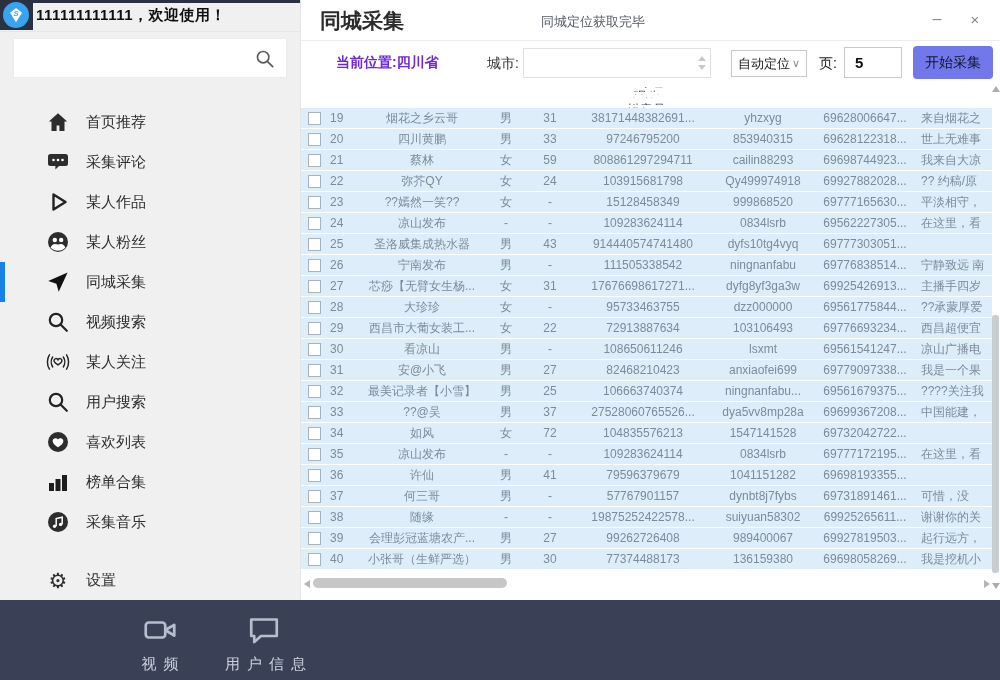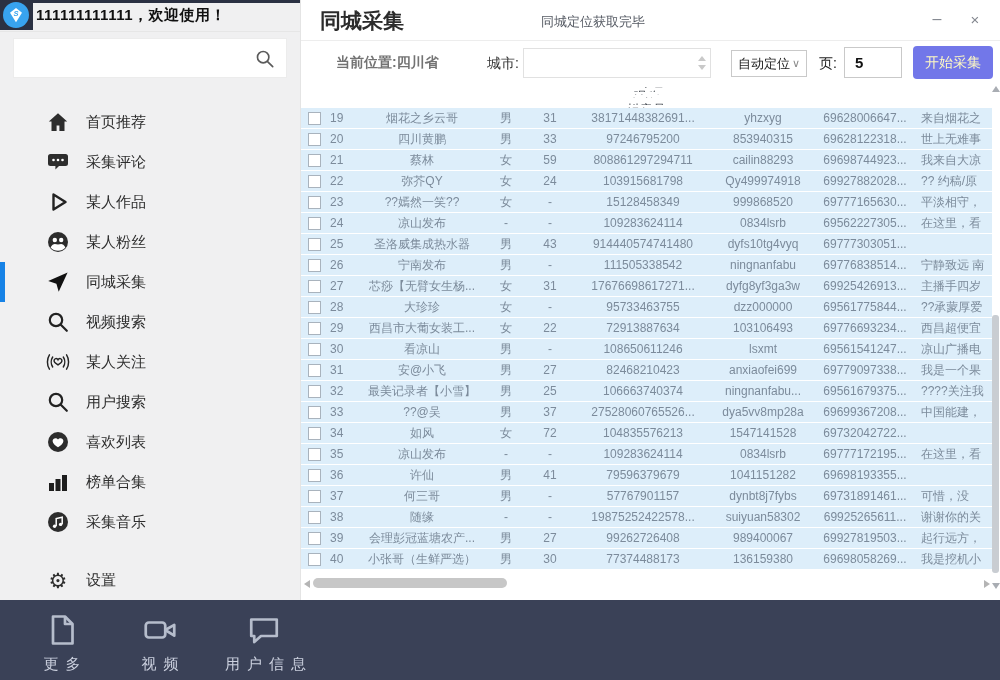--- a/index.html
+++ b/index.html
@@ -27,33 +27,33 @@
   
   .main{position:absolute;left:301px;top:0;width:699px;height:600px;background:#fff;}
   .main-header{position:absolute;left:0;top:0;width:100%;height:41px;border-bottom:1px solid #ededed;box-sizing:border-box;}
   .page-title{position:absolute;left:19px;top:7px;font-size:21px;font-weight:bold;color:#2b2b2b;}
   .status-text{position:absolute;left:240px;top:13px;font-size:13px;color:#555a63;}
   .win-btn{position:absolute;top:6px;width:26px;height:26px;display:flex;align-items:center;justify-content:center;color:#83878f;cursor:pointer;font-size:16px;}
   .win-min{right:50px;}
   .win-close{right:12px;font-size:15px;}
   
   .controls{position:absolute;left:0;top:41px;width:100%;height:44px;}
-  .loc-label{position:absolute;left:35px;top:13px;font-size:14px;font-weight:bold;color:#737373;}
+  .loc-label{position:absolute;left:35px;top:13px;font-size:14px;font-weight:bold;color:#6d28d9;}
   .city-label{position:absolute;left:186px;top:14px;font-size:14px;color:#333;}
   .city-input{position:absolute;left:222px;top:7px;width:188px;height:30px;background:#fff;border:1px solid #e1e1e1;box-sizing:border-box;}
   .city-input input{position:absolute;left:6px;top:2px;width:160px;height:24px;border:none;outline:none;font-size:13px;color:#333;background:transparent;}
   .spin{position:absolute;right:4px;width:0;height:0;border-left:4px solid transparent;border-right:4px solid transparent;}
   .spin-up{top:7px;border-bottom:5px solid #c9c9c9;}
   .spin-dn{bottom:7px;border-top:5px solid #c9c9c9;}
   .mode-select{position:absolute;left:430px;top:9px;width:76px;height:27px;border:1px solid #c9c9c9;box-sizing:border-box;display:flex;align-items:center;justify-content:space-between;padding:8px 6px;font-size:13px;color:#222;cursor:pointer;background:#fff;}
   .chev{font-size:11px;color:#8a8a8a;}
   .page-label{position:absolute;left:518px;top:14px;font-size:14px;color:#222;}
   .page-input{position:absolute;left:543px;top:6px;width:58px;height:31px;border:1px solid #c9c9c9;box-sizing:border-box;display:flex;align-items:center;background:#fff;}
   .page-input input{width:44px;border:none;outline:none;margin-left:8px;font-size:15px;font-weight:bold;color:#111;background:transparent;}
-  .start-btn{position:absolute;left:612px;top:5px;width:80px;height:33px;background:#7277e9;border:none;border-radius:4px;color:#fef9c3;font-size:14px;cursor:pointer;}
+  .start-btn{position:absolute;left:612px;top:5px;width:80px;height:33px;background:#7277e9;border:none;border-radius:4px;color:#0f172a;font-size:14px;cursor:pointer;}
   
   .table-area{position:absolute;left:0;top:85px;width:691px;}
   .thead{display:flex;height:23px;align-items:center;font-size:13px;color:#454b52;flex-direction:column;}
   .th{overflow:hidden;white-space:nowrap;text-align:center;cursor:pointer;}
   .trow{display:flex;height:20px;margin-bottom:1px;background:#ddeefa;align-items:center;font-size:12px;color:#7c8b9b;cursor:default;}
   .td{overflow:hidden;white-space:nowrap;text-align:center;}
   .c0{width:58px;box-sizing:border-box;}
   .c1{width:126px;}.c2{width:42px;}.c3{width:46px;}.c4{width:140px;}.c5{width:100px;}.c6{width:104px;}
   .c7{flex:1;text-align:left;padding-left:4px;}
   .th.c0{padding-left:22px;text-align:left;}
@@ -552,27 +552,20 @@
       <div class="tri tri-dn"></div>
     </div>
     <div class="hscroll">
       <div class="tri-left"></div>
       <div class="hthumb"></div>
       <div class="tri-right"></div>
     </div>
   </div>
 
   <div class="bottombar" id="bottombar">
-      <div class="bitem b-more">
-        <div><svg viewBox="0 0 24 24" fill="none" stroke="#b6bdcc" stroke-width="1.8" stroke-linejoin="round">
-            <path d="M6 3h8l5 5v13H6Z"></path>
-            <path d="M14 3v5h5"></path>
-          </svg></div>
-        <div class="blabel">更多</div>
-      </div>
       <div class="bitem b-video">
         <div><svg viewBox="0 0 24 24" fill="none" stroke="#b6bdcc" stroke-width="1.8" stroke-linejoin="round">
             <rect x="2.5" y="7" width="13" height="10" rx="2"></rect>
             <path d="m15.5 12 6-3.4v7.2Z"></path>
           </svg></div>
         <div class="blabel">视频</div>
       </div>
       <div class="bitem b-user">
         <div><svg viewBox="0 0 24 24" fill="none" stroke="#b6bdcc" stroke-width="1.8" stroke-linejoin="round">
             <path d="M3.5 5h17v11H10l-4.5 4v-4h-2Z"></path>

